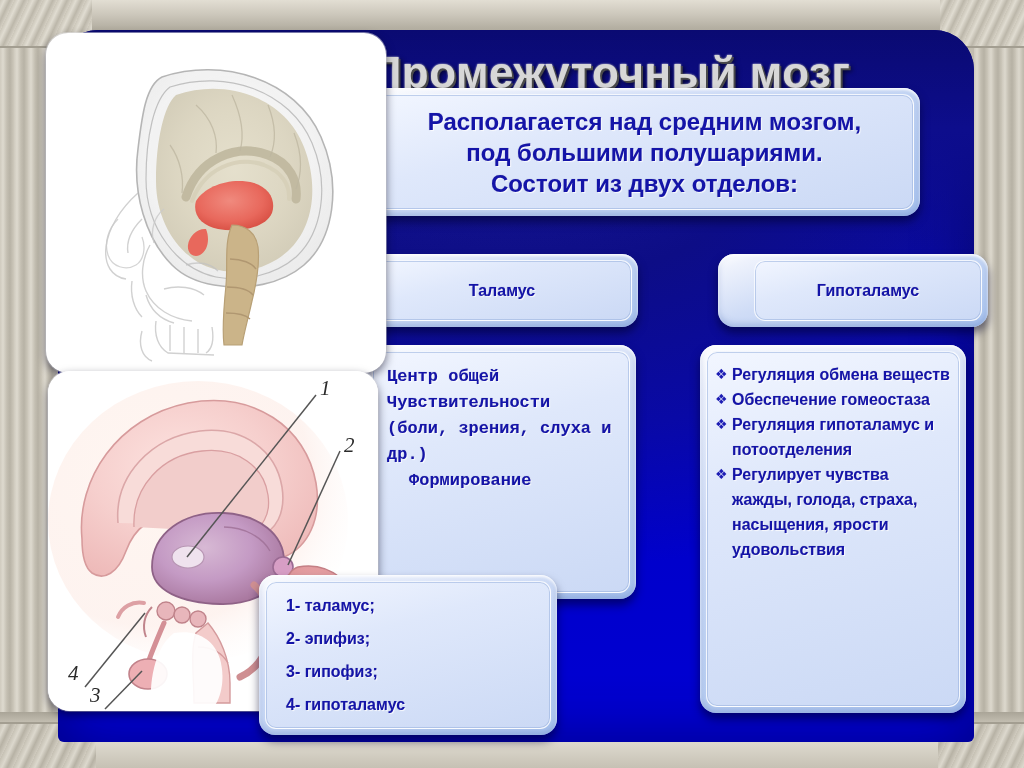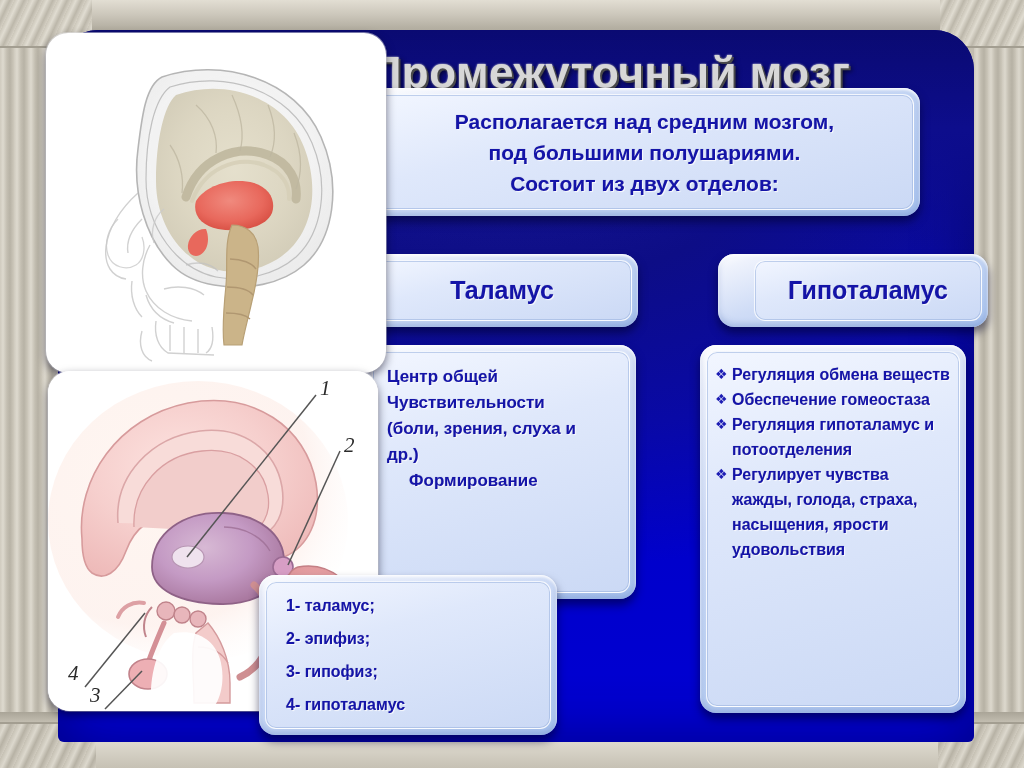--- a/index.html
+++ b/index.html
@@ -105,31 +105,31 @@
   }
   .btxt{
     color:#1414a8;font-weight:700;
     text-shadow:1px 1px 1px rgba(255,255,255,.9), 0 0 1px rgba(0,0,90,.4);
   }
 
   
   #subtitle-box{left:369px;top:88px;width:551px;height:128px;}
   #subtitle-box .inner{align-items:center;padding:6px 10px;}
   #subtitle-box .line{
-    font-size:21px;line-height:31px;text-align:center;white-space:nowrap;
+    font-size:24px;line-height:31px;text-align:center;white-space:nowrap;
   }
 
   
   #thalamus-header{left:366px;top:254px;width:272px;height:73px;}
   #thalamus-header .inner,#hypothalamus-header .inner{align-items:center;}
   #hypothalamus-header{left:718px;top:254px;width:270px;height:73px;padding-left:36px;}
-  .hdr-txt{font-size:25px;}
-
-  
-  #thalamus-body{left:366px;top:345px;width:270px;height:254px;}
+  .hdr-txt{font-size:16px;}
+
+  
+  #thalamus-body{left:366px;top:345px;width:270px;height:254px;font-family:Liberation Mono, monospace;}
   #thalamus-body .inner{justify-content:flex-start;padding:12px 12px 10px 14px;}
   #thalamus-body .line{font-size:17px;line-height:26px;}
   #thalamus-body .indent1{padding-left:22px;}
   #thalamus-body .indent2{padding-left:46px;}
 
   #hypothalamus-body{left:700px;top:345px;width:266px;height:368px;}
   #hypothalamus-body .inner{justify-content:flex-start;padding:10px 8px 8px 8px;}
   .bullet-row{display:flex;align-items:flex-start;font-size:16px;line-height:25px;}
   .bullet-glyph{width:17px;flex:0 0 17px;color:#1d1db4;font-size:14px;line-height:25px;}
   .bullet-text{flex:1;}

